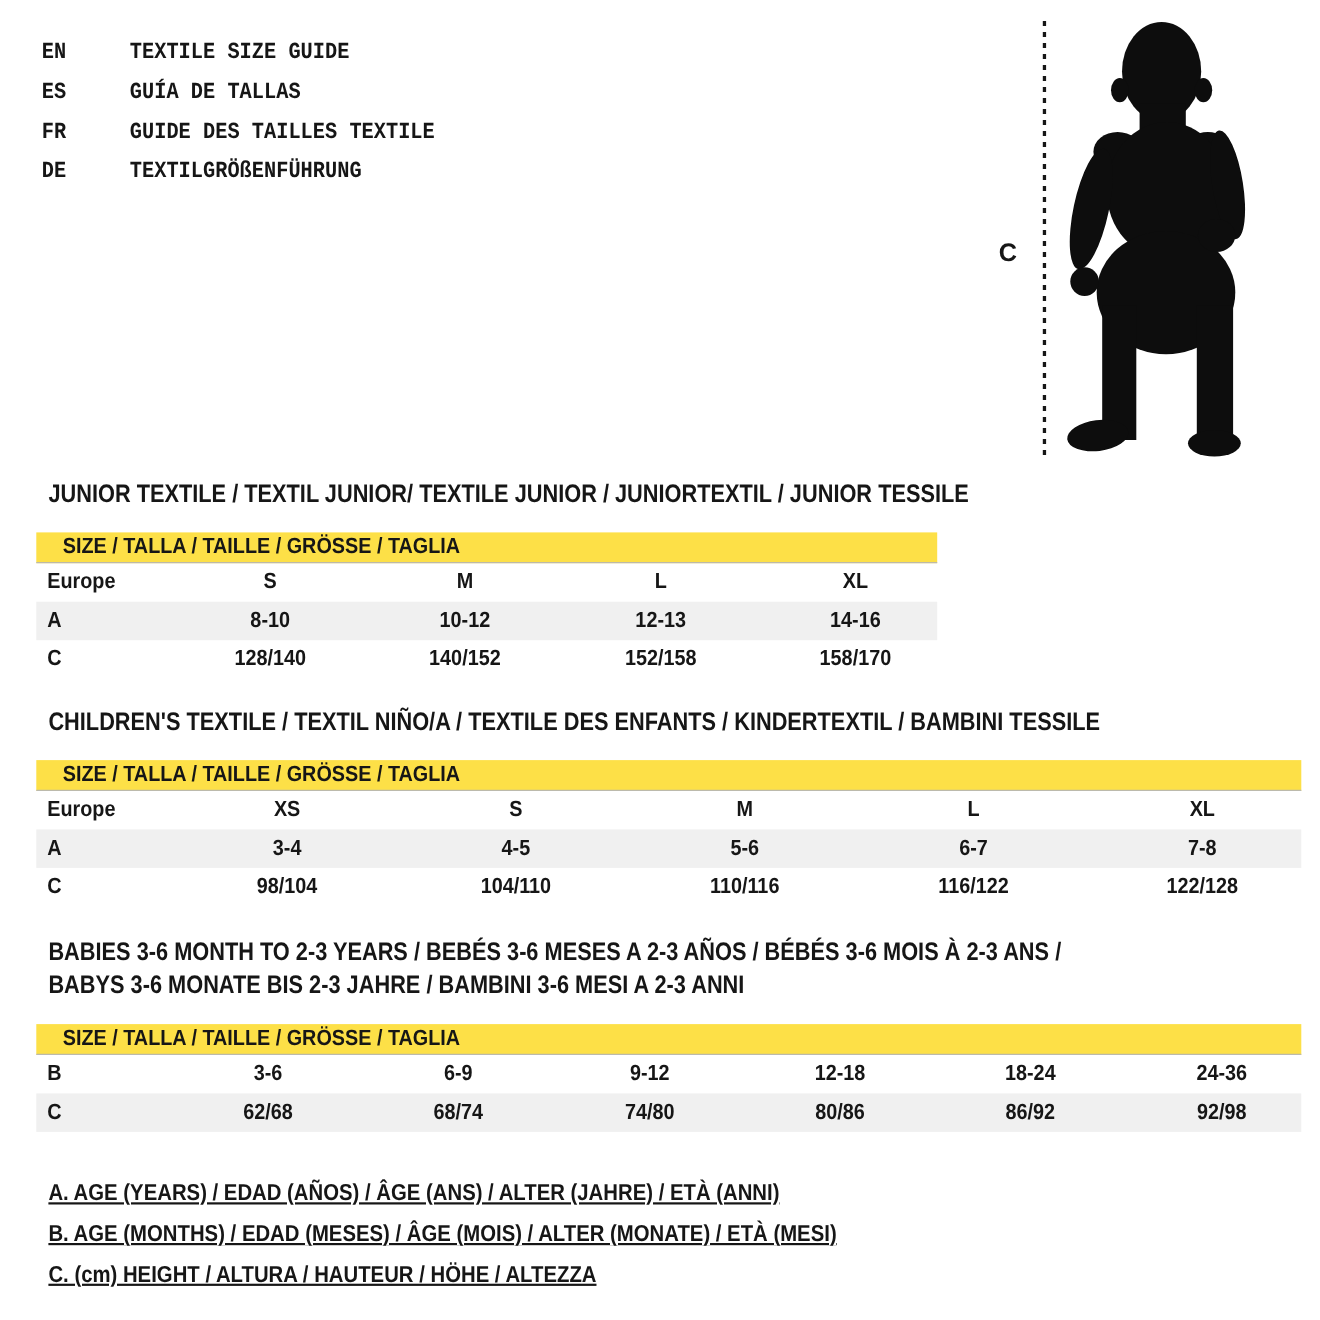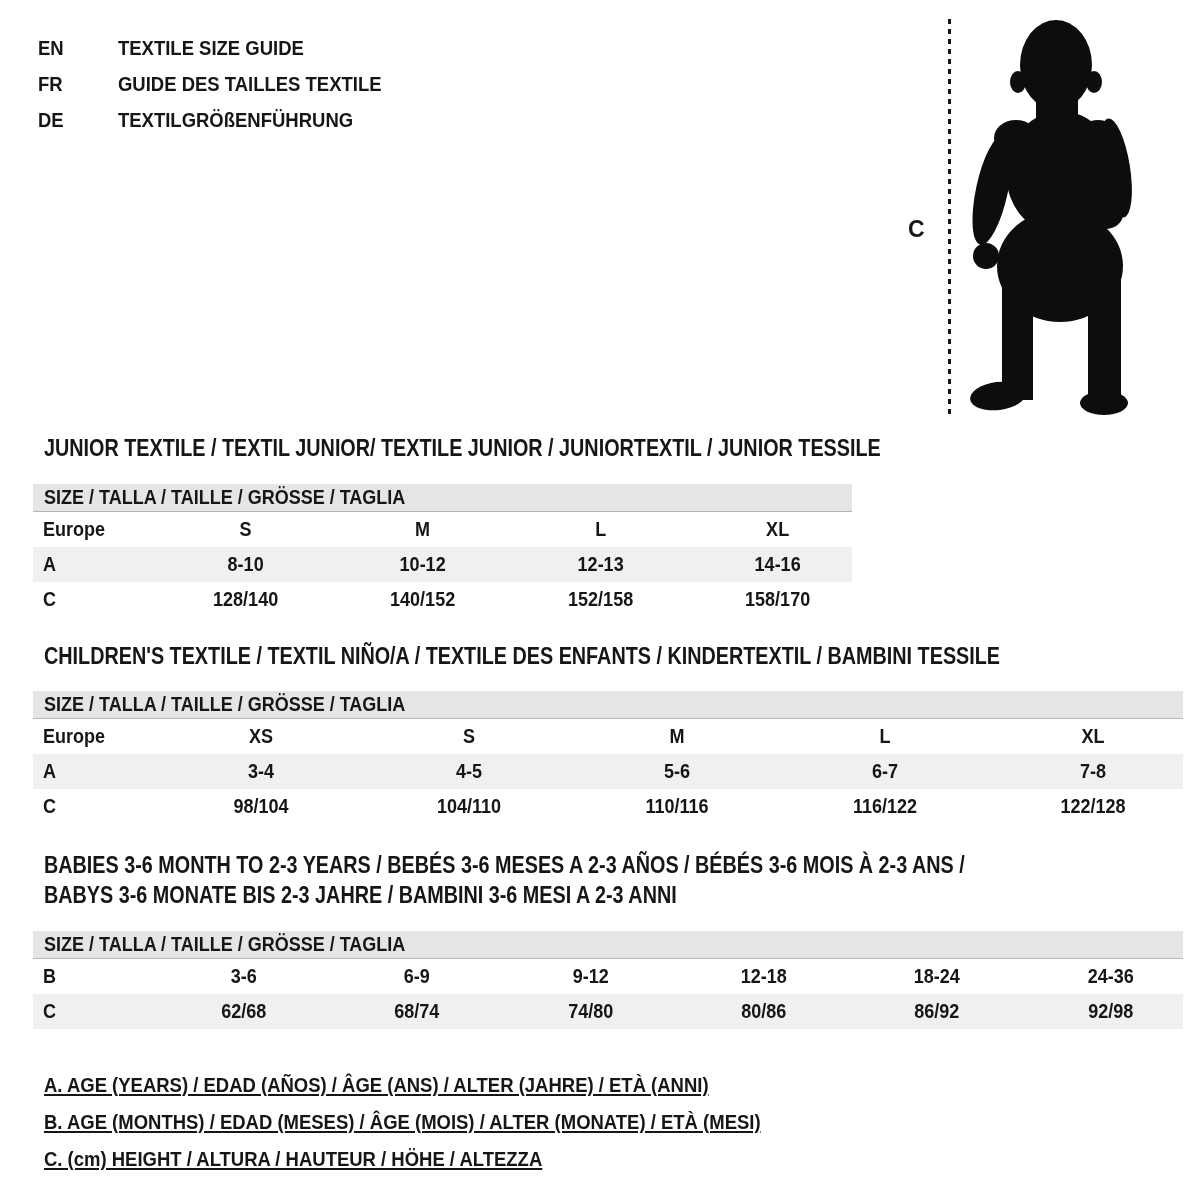--- a/index.html
+++ b/index.html
@@ -1,42 +1,42 @@
 <!DOCTYPE html>
 <html><head>
 <meta charset="utf-8">
 <style>
   html,body{margin:0;padding:0;background:#ffffff;}
   #canvas{
     position:relative;width:1200px;height:1200px;background:#ffffff;overflow:hidden;
     font-family:"Liberation Sans","DejaVu Sans",sans-serif;color:#161616;
   }
   
-  .lang-block{position:absolute;left:38px;top:30px;}
+  .lang-block{position:absolute;left:38px;top:30px;font-family:Liberation Mono, monospace;}
   .lang-row{display:flex;height:36px;align-items:center;}
   .lang-code{flex:0 0 80px;font-size:21px;font-weight:700;transform:scaleX(.88);transform-origin:left center;}
   .lang-label{font-size:21px;font-weight:700;white-space:nowrap;transform:scaleX(.88);transform-origin:left center;}
   
   .dash-line{position:absolute;left:948px;top:19px;width:3px;height:396px;
     background:repeating-linear-gradient(to bottom,#161616 0 5px,transparent 5px 10px);}
   .c-label{position:absolute;left:908px;top:216px;font-size:23px;font-weight:700;}
   .toddler{position:absolute;left:968px;top:18px;width:168px;height:398px;}
   
   .heading{position:absolute;left:44px;font-size:23px;font-weight:700;white-space:nowrap;
     transform:scaleX(.86);transform-origin:left top;line-height:30px;}
   .h-junior{top:433px;}
   .h-children{top:641px;}
   .h-babies{top:850px;}
   
   .table{position:absolute;left:33px;}
   .t-junior{top:484px;width:819px;}
   .t-children{top:691px;width:1150px;}
   .t-babies{top:931px;width:1150px;}
-  .size-bar{height:28px;background:#e5e5e5;border-bottom:1px solid #b5b5b5;box-sizing:border-box;
-    display:flex;align-items:center;padding-left:11px;}
+  .size-bar{height:28px;background:#fde047;border-bottom:1px solid #b5b5b5;box-sizing:border-box;
+    display:flex;align-items:center;padding-left:24px;}
   .size-bar .bar-text{font-size:20px;font-weight:700;white-space:nowrap;
     transform:scaleX(.9);transform-origin:left center;}
   .trow{display:flex;height:35px;align-items:center;gap:28px;}
   .trow.shaded{background:#f0f0f0;}
   .rlabel{flex:0 0 110px;box-sizing:border-box;padding-left:11px;font-size:20px;font-weight:700;
     transform:scaleX(.9);transform-origin:left center;}
   .tcell{flex:1;text-align:center;font-size:20px;font-weight:700;
     transform:scaleX(.9);transform-origin:center center;}
   
   .legend{position:absolute;left:44px;top:1066px;text-decoration:underline;}
@@ -45,20 +45,24 @@
 </style>
 </head>
 <body>
 
 <div id="canvas">
 
   <div class="lang-block">
     <div class="lang-row">
       <span class="lang-code">EN</span>
       <span class="lang-label">TEXTILE SIZE GUIDE</span>
+    </div>
+    <div class="lang-row">
+      <span class="lang-code">ES</span>
+      <span class="lang-label">GUÍA DE TALLAS</span>
     </div>
     <div class="lang-row">
       <span class="lang-code">FR</span>
       <span class="lang-label">GUIDE DES TAILLES TEXTILE</span>
     </div>
     <div class="lang-row">
       <span class="lang-code">DE</span>
       <span class="lang-label">TEXTILGRÖßENFÜHRUNG</span>
     </div>
   </div>

